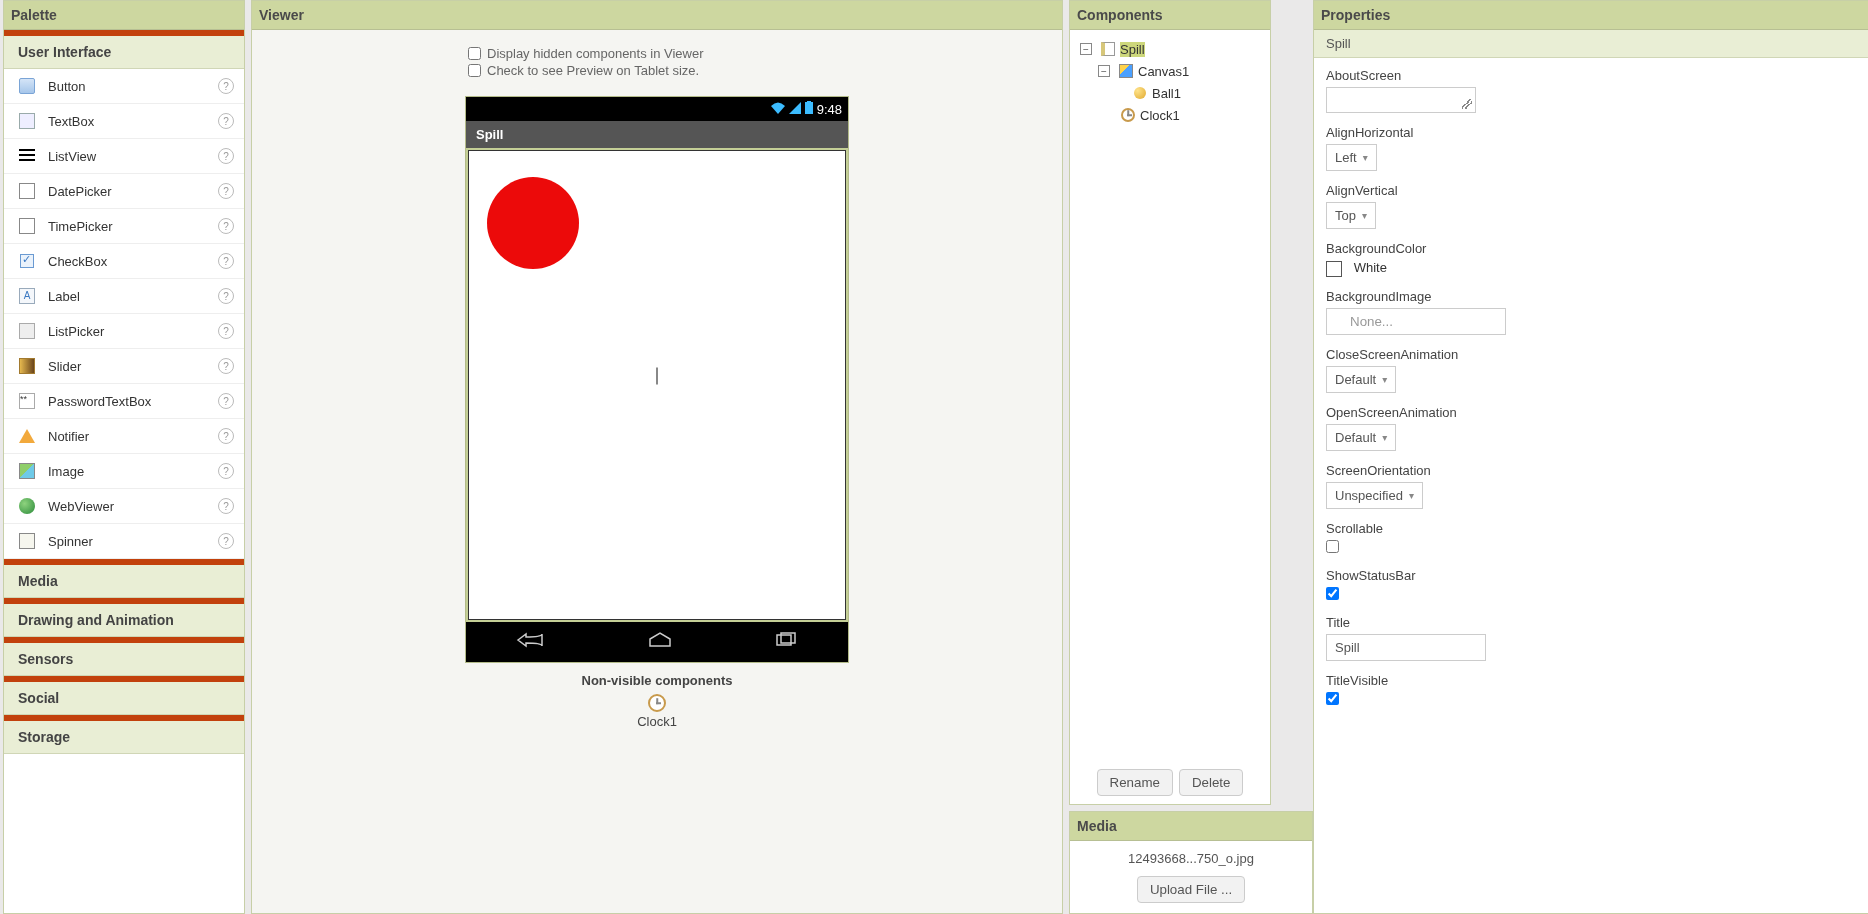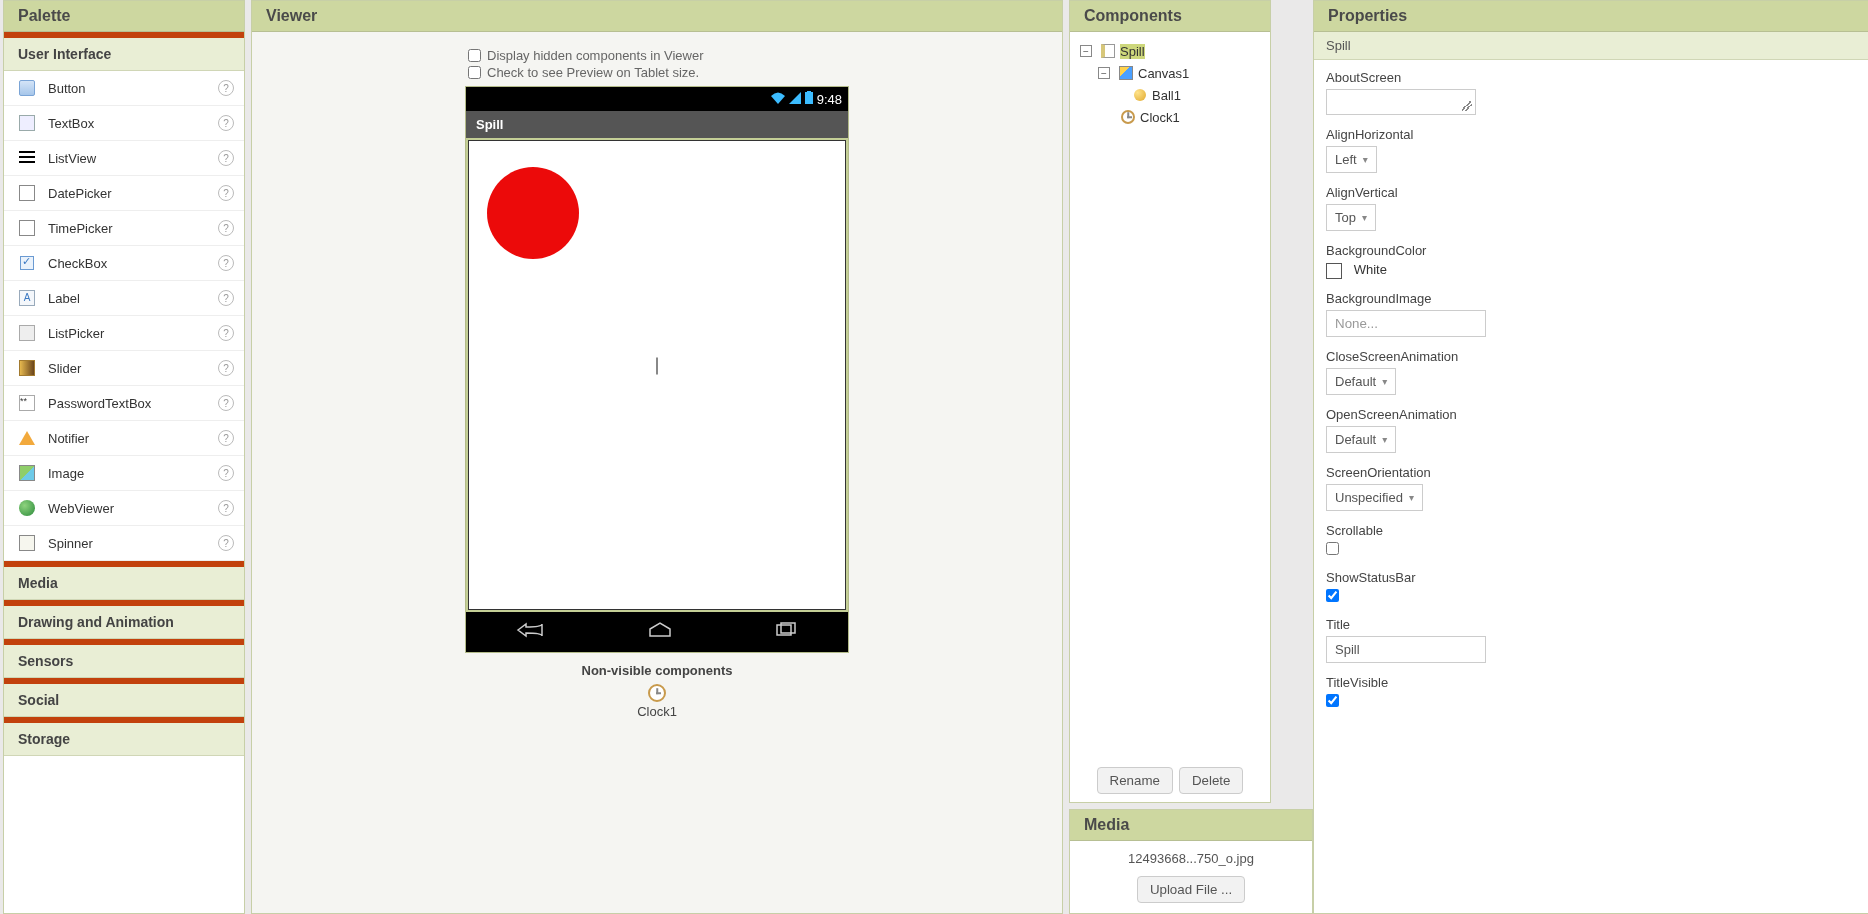--- a/index.html
+++ b/index.html
@@ -15,23 +15,23 @@
   }
   .panel {
     border: 1px solid #c7cfa7;
     background: #fff;
     margin: 0 3px;
     display: flex;
     flex-direction: column;
   }
   .panel-header {
     background: #cdd7a0;
-    padding: 6px 14px;
+    padding: 6px 7px;
     font-weight: bold;
-    font-size: 16px;
+    font-size: 14px;
     color: #4a4a4a;
     border-bottom: 1px solid #b7bf93;
   }
   .section-header {
     background: #e9eed5;
     padding: 8px 14px;
     font-weight: bold;
     font-size: 14px;
     color: #444;
     border-top: 6px solid #c2410c;
@@ -87,21 +87,21 @@
     display: flex;
     align-items: center;
     margin-bottom: 2px;
     color: #666;
   }
   .check-row input { margin-right: 6px; }
   .phone-frame {
     width: 384px;
     background: #c4cf96;
     border: 1px solid #b3bb89;
-    margin-top: 4px;
+    margin-top: 16px;
   }
   .phone-status {
     background: #000;
     color: #fff;
     height: 24px;
     display: flex;
     justify-content: flex-end;
     align-items: center;
     padding: 0 6px;
     font-size: 13px;
@@ -252,21 +252,21 @@
     background:
       linear-gradient(135deg, transparent 40%, #888 40%, #888 50%, transparent 50%, transparent 60%, #888 60%, #888 70%, transparent 70%);
   }
   .color-swatch {
     display:inline-block;
     width: 16px; height:16px;
     border:1px solid #555;
     vertical-align:middle;
     margin-right:8px;
   }
-  .bg-input { width:160px; border:1px solid #ccc; padding:5px 8px; color:#999; }
+  .bg-input { width:180px; border:1px solid #ccc; padding:5px 23px; color:#999; }
 
   
   .ic-btn { width:16px;height:16px;background:linear-gradient(#d4e4f7,#a6c6ea);border:1px solid #7aa4d6;border-radius:2px;}
   .ic-tbx { width:16px;height:16px;border:1px solid #9aa;background:#eef;}
   .ic-list{ width:16px;height:14px;background:linear-gradient(#000 2px,transparent 2px,transparent 5px,#000 5px,#000 7px,transparent 7px,transparent 10px,#000 10px,#000 12px,transparent 12px);}
   .ic-date{ width:16px;height:16px;border:1px solid #888;background:#fff;font-size:8px;}
   .ic-time{ width:16px;height:16px;border:1px solid #888;background:#fff;font-size:8px;}
   .ic-chk { width:14px;height:14px;border:1px solid #6a9ad2;background:#eaf2fb;position:relative;}
   .ic-chk::after{content:"✓";color:#3a78c2;font-size:11px;position:absolute;left:1px;top:-2px;}
   .ic-lbl{ width:16px;height:16px;border:1px solid #9ab;background:#f4f7fb;font-size:10px;color:#3a78c2;line-height:14px;text-align:center;}

